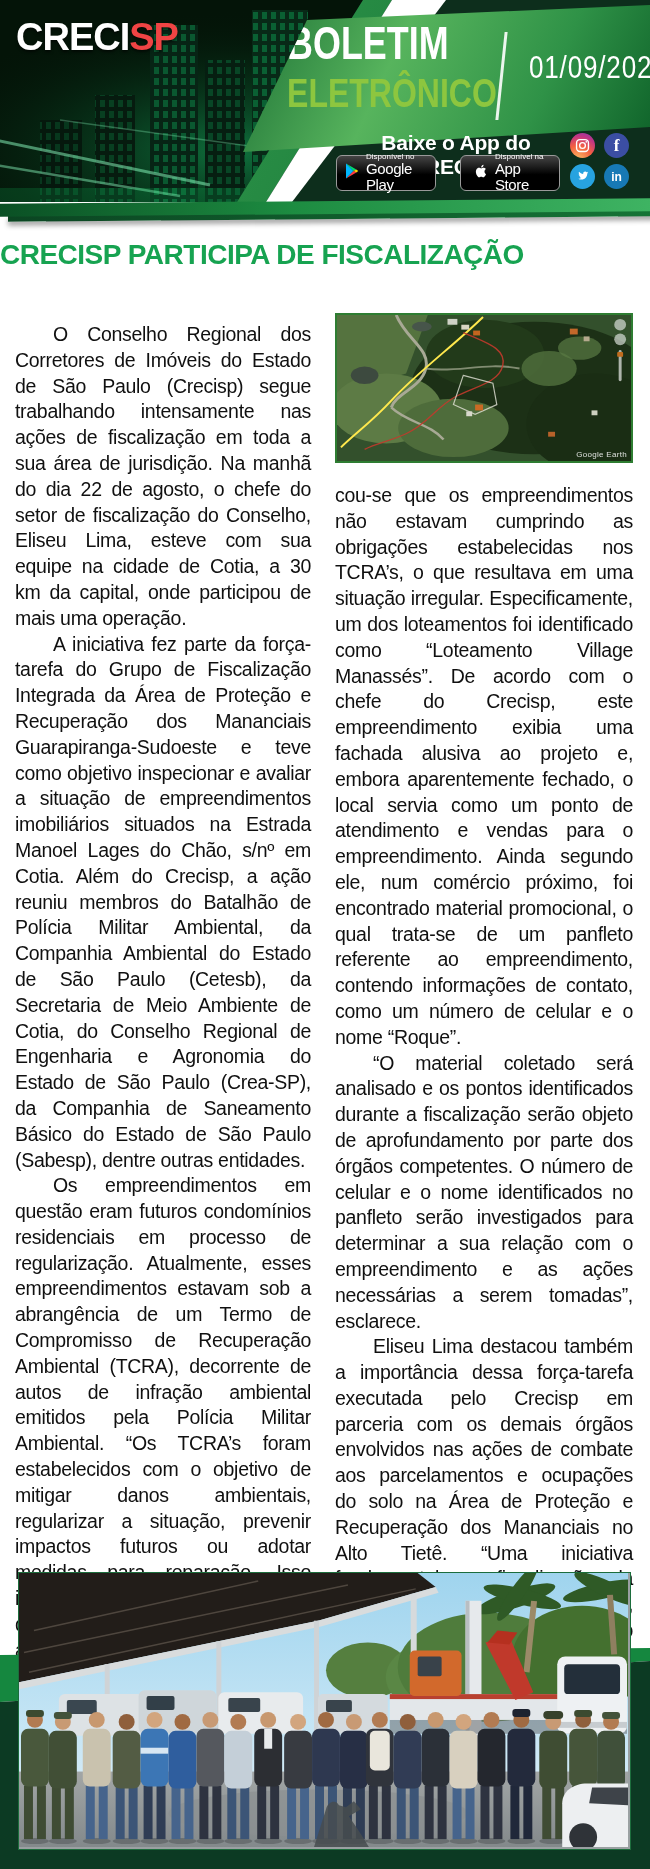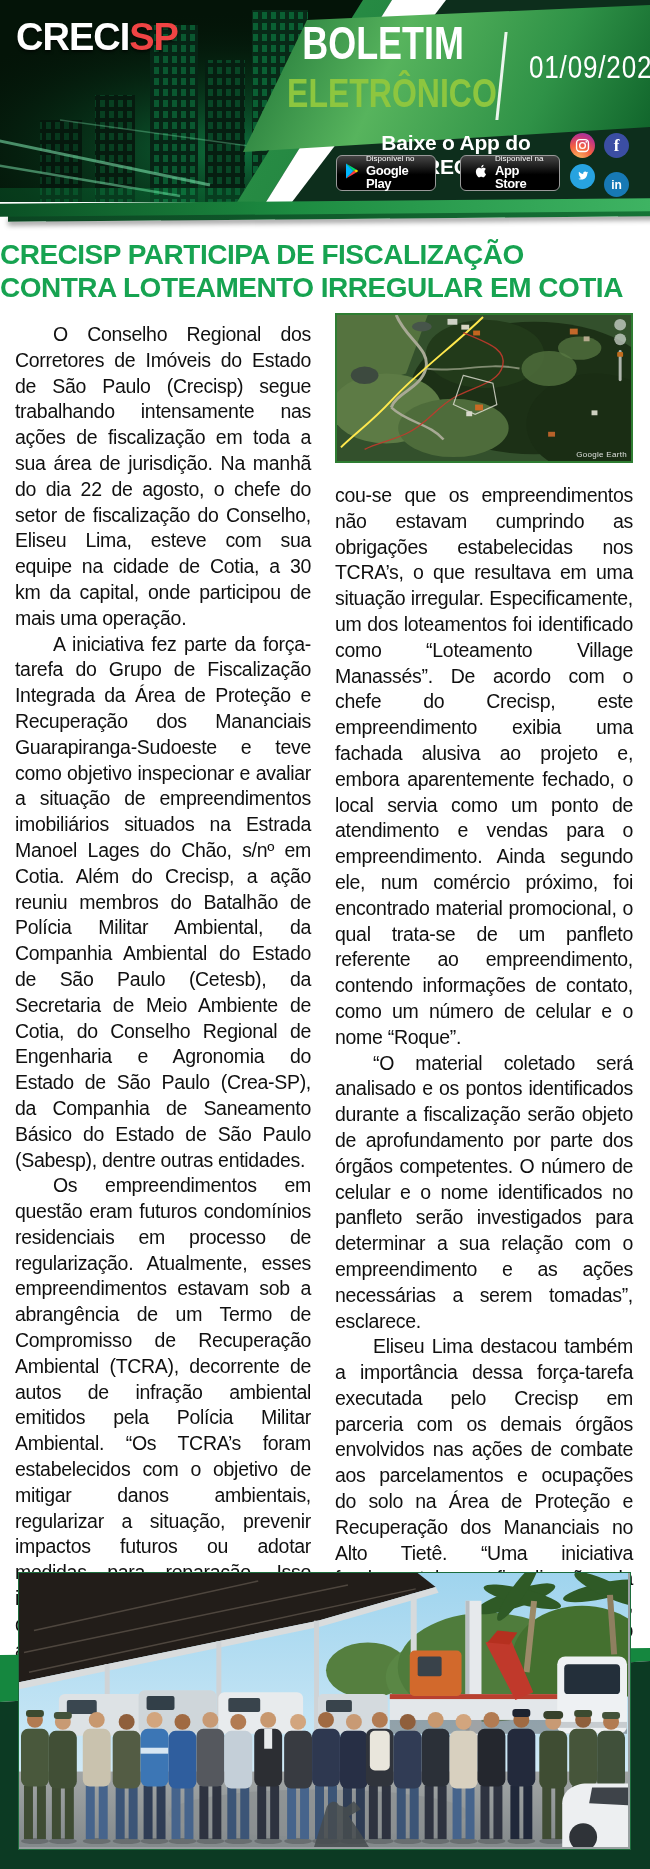--- a/index.html
+++ b/index.html
@@ -14,42 +14,42 @@
   .stripe.g{left:0;width:650px;background:linear-gradient(120deg,#36a452,#156e33);
         clip-path:polygon(363px 0,392px 0,266px 202px,237px 202px);}
   .stripe.w{left:0;width:650px;background:#ffffff;
         clip-path:polygon(392px 0,446px 0,292px 202px,266px 202px);}
   .logo{position:absolute;left:16px;top:16px;font-size:38px;font-weight:800;letter-spacing:-1px;
         color:#ffffff;text-shadow:0 2px 3px rgba(0,0,0,.6);}
   .logo .sp{color:#ef4444;}
   .band{position:absolute;left:233px;top:0;width:417px;height:158px;
         background:linear-gradient(115deg,#1a6d33 0%,#57b45d 38%,#2f9247 72%,#0e6129 100%);
         clip-path:polygon(74px 20px,417px 5px,417px 127px,10px 152px);}
-  .band-title{position:absolute;left:0;top:20px;width:246px;text-align:center;line-height:1;}
+  .band-title{position:absolute;left:0;top:20px;width:246px;text-align:left;line-height:1;}
   .band-title .b1{font-size:46px;font-weight:800;color:#ffffff;transform:scaleX(.78);transform-origin:right center;}
   .band-title .b2{font-size:41px;font-weight:800;color:#8dc63f;transform:scaleX(.78);transform-origin:right center;margin-top:7px;}
   .band-div{position:absolute;left:267px;top:32px;width:3px;height:88px;background:rgba(255,255,255,.9);transform:skewX(-6deg);}
   .band-date{position:absolute;left:286px;top:50px;width:124px;text-align:center;font-size:31px;
         color:#ffffff;letter-spacing:1px;transform:scaleX(.84);transform-origin:center;}
   .cta{position:absolute;left:336px;top:131px;width:240px;text-align:center;
        font-size:21px;font-weight:bold;color:#ffffff;letter-spacing:-.2px;}
   .badge{position:absolute;top:155px;width:100px;height:36px;border-radius:6px;border:1px solid #9a9a9a;
        background:linear-gradient(#454545,#000000 55%);display:flex;align-items:center;gap:5px;
        padding:0 6px;box-sizing:border-box;cursor:pointer;}
   .badge.gp{left:336px;}
   .badge.as{left:460px;padding-left:12px;}
   .badge .txt{display:flex;flex-direction:column;line-height:1.05;}
   .badge .sm{font-size:8px;color:#ffffff;}
-  .badge .lg{font-size:13px;font-weight:bold;color:#ffffff;letter-spacing:-.4px;}
+  .badge .lg{font-size:15px;font-weight:normal;color:#ffffff;letter-spacing:-.4px;}
   .soc{position:absolute;width:25px;height:25px;border-radius:50%;display:flex;align-items:center;
        justify-content:center;color:#fff;font-weight:bold;cursor:pointer;box-sizing:border-box;}
   .soc.ig{left:570px;top:133px;background:radial-gradient(circle at 30% 110%,#fdc468,#f56040 45%,#c13584 75%,#833ab4);}
   .soc.fb{left:604px;top:133px;background:#3b4ea3;font-size:17px;font-family:"Liberation Serif",serif;}
   .soc.tw{left:570px;top:164px;background:#27a3e0;}
-  .soc.li{left:604px;top:172px;background:#1779b5;font-size:12px;}
+  .soc.li{left:604px;top:164px;background:#1779b5;font-size:12px;}
   .ribbon{position:absolute;left:-4px;top:201px;width:660px;height:13px;transform:rotate(-.5deg);
        background:linear-gradient(90deg,#0a4f24,#1d8c41 45%,#3fb463);z-index:3;}
   .ribbon2{position:absolute;left:8px;top:212px;width:650px;height:7px;transform:rotate(-.5deg);
        background:linear-gradient(90deg,#0b4522,#157436);box-shadow:0 4px 5px rgba(0,0,0,.35);z-index:2;}
 
   
   .title{position:absolute;left:0;top:238px;width:650px;margin:0;text-align:left;
        color:#17a351;font-size:28px;line-height:33px;font-weight:800;letter-spacing:-.5px;}
   .sat{position:absolute;left:335px;top:313px;width:298px;height:150px;margin:0;
        border:2px solid #2e7d32;box-sizing:border-box;overflow:hidden;}
@@ -177,21 +177,20 @@
     <a class="soc li">
         <span>in</span>
       </a>
   </header>
 
   <div class="ribbon"></div>
   <div class="ribbon2"></div>
 
   <h1 class="title">
     <span>CRECISP PARTICIPA DE FISCALIZAÇÃO</span><br>
-    <span>CONTRA LOTEAMENTO IRREGULAR EM COTIA</span>
   </h1>
 
   <figure class="sat">
     <svg width="294" height="146" viewBox="0 0 298 150" aria-hidden="true" preserveAspectRatio="none">
       <rect width="298" height="150" fill="#33502c"></rect>
       <ellipse cx="200" cy="75" rx="125" ry="68" fill="#1c3016"></ellipse>
       <ellipse cx="150" cy="40" rx="60" ry="35" fill="#223a1a"></ellipse>
       <ellipse cx="262" cy="112" rx="70" ry="52" fill="#1a2d14"></ellipse>
       <path d="M0,0 L92,0 L70,60 L0,82 Z" fill="#55733f"></path>
       <ellipse cx="50" cy="96" rx="56" ry="36" fill="#5d7b45"></ellipse>

